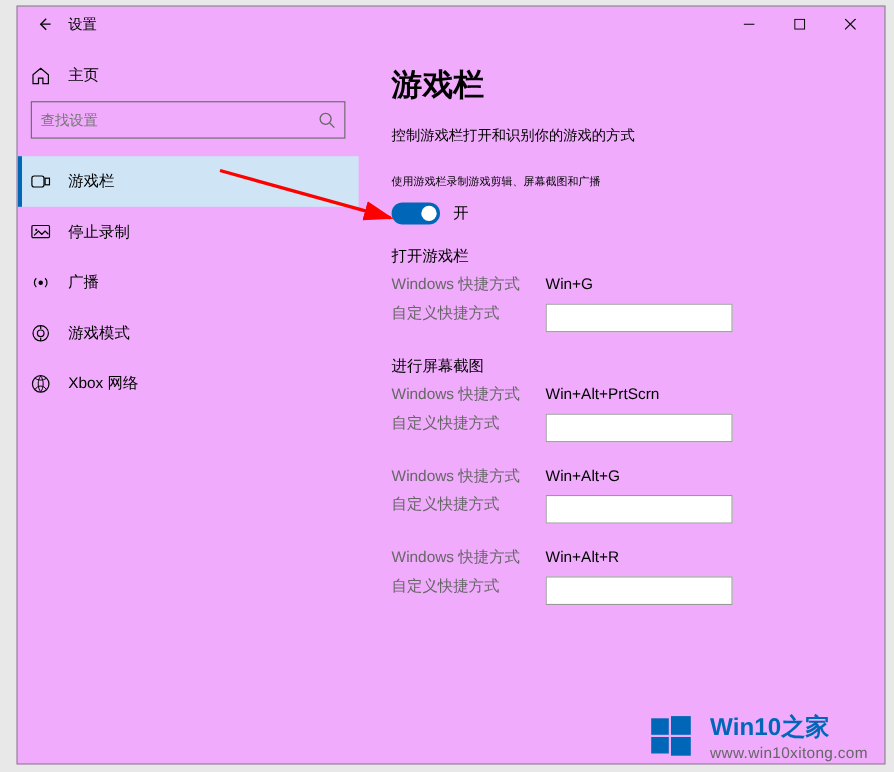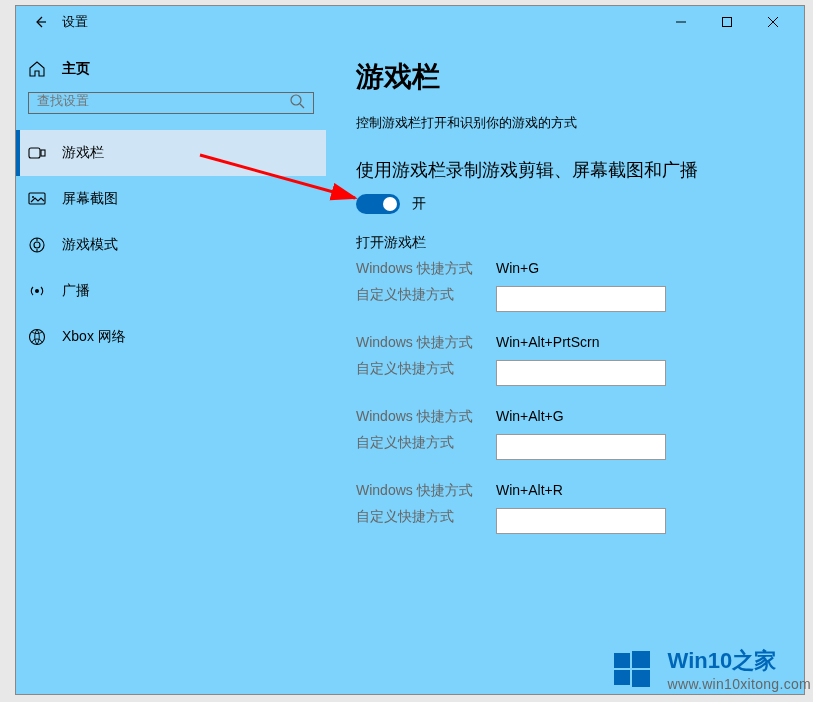--- a/index.html
+++ b/index.html
@@ -1,56 +1,56 @@
 <!DOCTYPE html>
 <html><head>
   <meta charset="utf-8">
   <style>
     * { margin: 0; padding: 0; box-sizing: border-box; font-family: "Microsoft YaHei", "Segoe UI", sans-serif; }
     body { width: 813px; height: 702px; background: #e8e8e8; position: relative; overflow: hidden; }
-    .window { position: absolute; left: 15px; top: 5px; width: 790px; height: 690px; background: #7dd3fc; border: 1px solid #888; display: flex; flex-direction: column; }
+    .window { position: absolute; left: 15px; top: 5px; width: 790px; height: 690px; background: #f0abfc; border: 1px solid #888; display: flex; flex-direction: column; }
     .titlebar { height: 32px; display: flex; align-items: center; padding: 0 8px; }
     .titlebar .back { width: 32px; height: 32px; display: flex; align-items: center; justify-content: center; cursor: pointer; }
     .titlebar .title { font-size: 13px; margin-left: 6px; }
     .win-controls { margin-left: auto; display: flex; }
     .win-controls .wc { width: 46px; height: 32px; display: flex; align-items: center; justify-content: center; cursor: pointer; }
     .content { flex: 1; display: flex; overflow: hidden; }
     .sidebar { width: 310px; display: flex; flex-direction: column; padding-top: 22px; }
-    .home-row { display: flex; align-items: center; gap: 16px; padding: 0 12px 14px 12px; font-size: 14px; cursor: pointer; font-weight: bold; }
+    .home-row { display: flex; align-items: center; gap: 16px; padding: 0 12px 14px 12px; font-size: 14px; cursor: pointer; }
     .search-wrap { padding: 0 12px 16px 12px; }
-    .search { height: 22px; border: 1px solid #666; display: flex; align-items: flex-start; padding: 0 8px; width: 100%; }
+    .search { height: 34px; border: 1px solid #666; display: flex; align-items: center; padding: 0 8px; width: 100%; }
     .search input { border: none; outline: none; flex: 1; font-size: 13px; background: transparent; }
     .search .sicon { width: 16px; height: 16px; }
     .section-label { font-size: 14px; padding: 0 12px 14px 12px; }
     .nav-item { height: 46px; display: flex; align-items: center; gap: 16px; padding: 0 12px; font-size: 14px; cursor: pointer; position: relative; }
     .nav-item.active { background: #cfe4f5; }
     .nav-item.active::before { content: ""; position: absolute; left: 0; top: 0; bottom: 0; width: 4px; background: #0067b8; }
     .nav-icon { width: 18px; height: 18px; display: flex; align-items: center; justify-content: center; }
     .main { flex: 1; padding: 20px 28px 0 30px; overflow: hidden; }
     .page-title { font-size: 28px; font-weight: 600; margin-bottom: 18px; }
     .desc { font-size: 13px; margin-bottom: 26px; }
-    .setting-label { font-size: 18px; margin-bottom: 12px; }
+    .setting-label { font-size: 10px; margin-bottom: 12px; }
     .toggle-row { display: flex; align-items: center; gap: 12px; margin-bottom: 20px; }
     .toggle { width: 44px; height: 20px; border-radius: 10px; background: #0067b8; position: relative; cursor: pointer; }
     .toggle .knob { position: absolute; right: 3px; top: 3px; width: 14px; height: 14px; border-radius: 50%; background: #fff; }
     .toggle-text { font-size: 14px; }
     .checkbox-row { display: flex; align-items: center; gap: 10px; margin-bottom: 12px; }
     .checkbox { width: 20px; height: 20px; background: #0067b8; display: flex; align-items: center; justify-content: center; cursor: pointer; }
     .checkbox svg { width: 14px; height: 14px; }
     .checkbox-label { font-size: 14px; }
     .xbox-icon { width: 18px; height: 18px; }
     .section-title { font-size: 20px; font-weight: 600; margin-top: 36px; margin-bottom: 18px; }
     .shortcut-group { margin-bottom: 22px; }
     .shortcut-name { font-size: 14px; margin-bottom: 8px; }
     .shortcut-row { display: flex; align-items: flex-start; margin-bottom: 8px; }
     .shortcut-label { width: 140px; font-size: 14px; color: #666; }
     .shortcut-value { font-size: 14px; }
     .shortcut-input { width: 170px; height: 26px; border: 1px solid #999; padding: 0 6px; font-size: 13px; }
     .arrow-annotation { position: absolute; left: 195px; top: 150px; pointer-events: none; z-index: 10; }
-    .watermark { position: absolute; right: 2px; bottom: 10px; display: flex; align-items: center; gap: 16px; z-index: 20; }
+    .watermark { position: absolute; right: 24px; bottom: 10px; display: flex; align-items: center; gap: 16px; z-index: 20; }
     .watermark .wlogo { width: 40px; height: 40px; }
     .watermark .wtext { display: flex; flex-direction: column; }
     .watermark .wtitle { font-size: 22px; font-weight: 700; color: #0067b8; }
     .watermark .wurl { font-size: 14px; color: #666; letter-spacing: 0.3px; }
   </style>
 </head>
 <body>
 
 <div class="window">
   <div class="titlebar">
@@ -111,42 +111,42 @@
         <span>游戏栏</span>
       </div>
       <div class="nav-item">
         <span class="nav-icon">
             <svg width="18" height="18" viewBox="0 0 18 18">
               <rect x="1" y="3" width="16" height="11" rx="1" stroke="#000" fill="none" stroke-width="1.1"></rect>
               <circle cx="5" cy="7" r="1" fill="#000"></circle>
               <path d="M3 12 L7 8 L10 11 L13 8 L16 11" stroke="#000" fill="none" stroke-width="1.1"></path>
             </svg>
           </span>
-        <span>屏幕截图</span>
+        <span>停止录制</span>
+      </div>
+      <div class="nav-item">
+        <span class="nav-icon">
+            <svg width="18" height="18" viewBox="0 0 18 18">
+              <circle cx="9" cy="9" r="2" fill="#000"></circle>
+              <path d="M5 5 A5.5 5.5 0 0 0 5 13" stroke="#000" fill="none" stroke-width="1.1"></path>
+              <path d="M13 5 A5.5 5.5 0 0 1 13 13" stroke="#000" fill="none" stroke-width="1.1"></path>
+            </svg>
+          </span>
+        <span>广播</span>
       </div>
       <div class="nav-item">
         <span class="nav-icon">
             <svg width="18" height="18" viewBox="0 0 18 18">
               <circle cx="9" cy="9" r="7" stroke="#000" fill="none" stroke-width="1.1"></circle>
               <circle cx="9" cy="9" r="3" stroke="#000" fill="none" stroke-width="1.1"></circle>
               <line x1="9" y1="2" x2="9" y2="5" stroke="#000" stroke-width="1.1"></line>
               <line x1="9" y1="13" x2="9" y2="16" stroke="#000" stroke-width="1.1"></line>
             </svg>
           </span>
         <span>游戏模式</span>
-      </div>
-      <div class="nav-item">
-        <span class="nav-icon">
-            <svg width="18" height="18" viewBox="0 0 18 18">
-              <circle cx="9" cy="9" r="2" fill="#000"></circle>
-              <path d="M5 5 A5.5 5.5 0 0 0 5 13" stroke="#000" fill="none" stroke-width="1.1"></path>
-              <path d="M13 5 A5.5 5.5 0 0 1 13 13" stroke="#000" fill="none" stroke-width="1.1"></path>
-            </svg>
-          </span>
-        <span>广播</span>
       </div>
       <div class="nav-item">
         <span class="nav-icon">
             <svg width="18" height="18" viewBox="0 0 18 18">
               <circle cx="9" cy="9" r="7.5" stroke="#000" fill="none" stroke-width="1.1"></circle>
               <path d="M4 4 C7 6 11 6 14 4 M4 14 C6 10 12 10 14 14 M9 2 C6 5 6 13 9 16 M9 2 C12 5 12 13 9 16" stroke="#000" fill="none" stroke-width="0.9"></path>
             </svg>
           </span>
         <span>Xbox 网络</span>
       </div>
@@ -170,20 +170,21 @@
           <div class="shortcut-label">Windows 快捷方式</div>
           <div class="shortcut-value">Win+G</div>
         </div>
         <div class="shortcut-row">
           <div class="shortcut-label">自定义快捷方式</div>
           <input class="shortcut-input" type="text" style="">
         </div>
       </div>
 
       <div class="shortcut-group">
+        <div class="shortcut-name">进行屏幕截图</div>
         <div class="shortcut-row">
           <div class="shortcut-label">Windows 快捷方式</div>
           <div class="shortcut-value">Win+Alt+PrtScrn</div>
         </div>
         <div class="shortcut-row">
           <div class="shortcut-label">自定义快捷方式</div>
           <input class="shortcut-input" type="text" style="">
         </div>
       </div>
 

